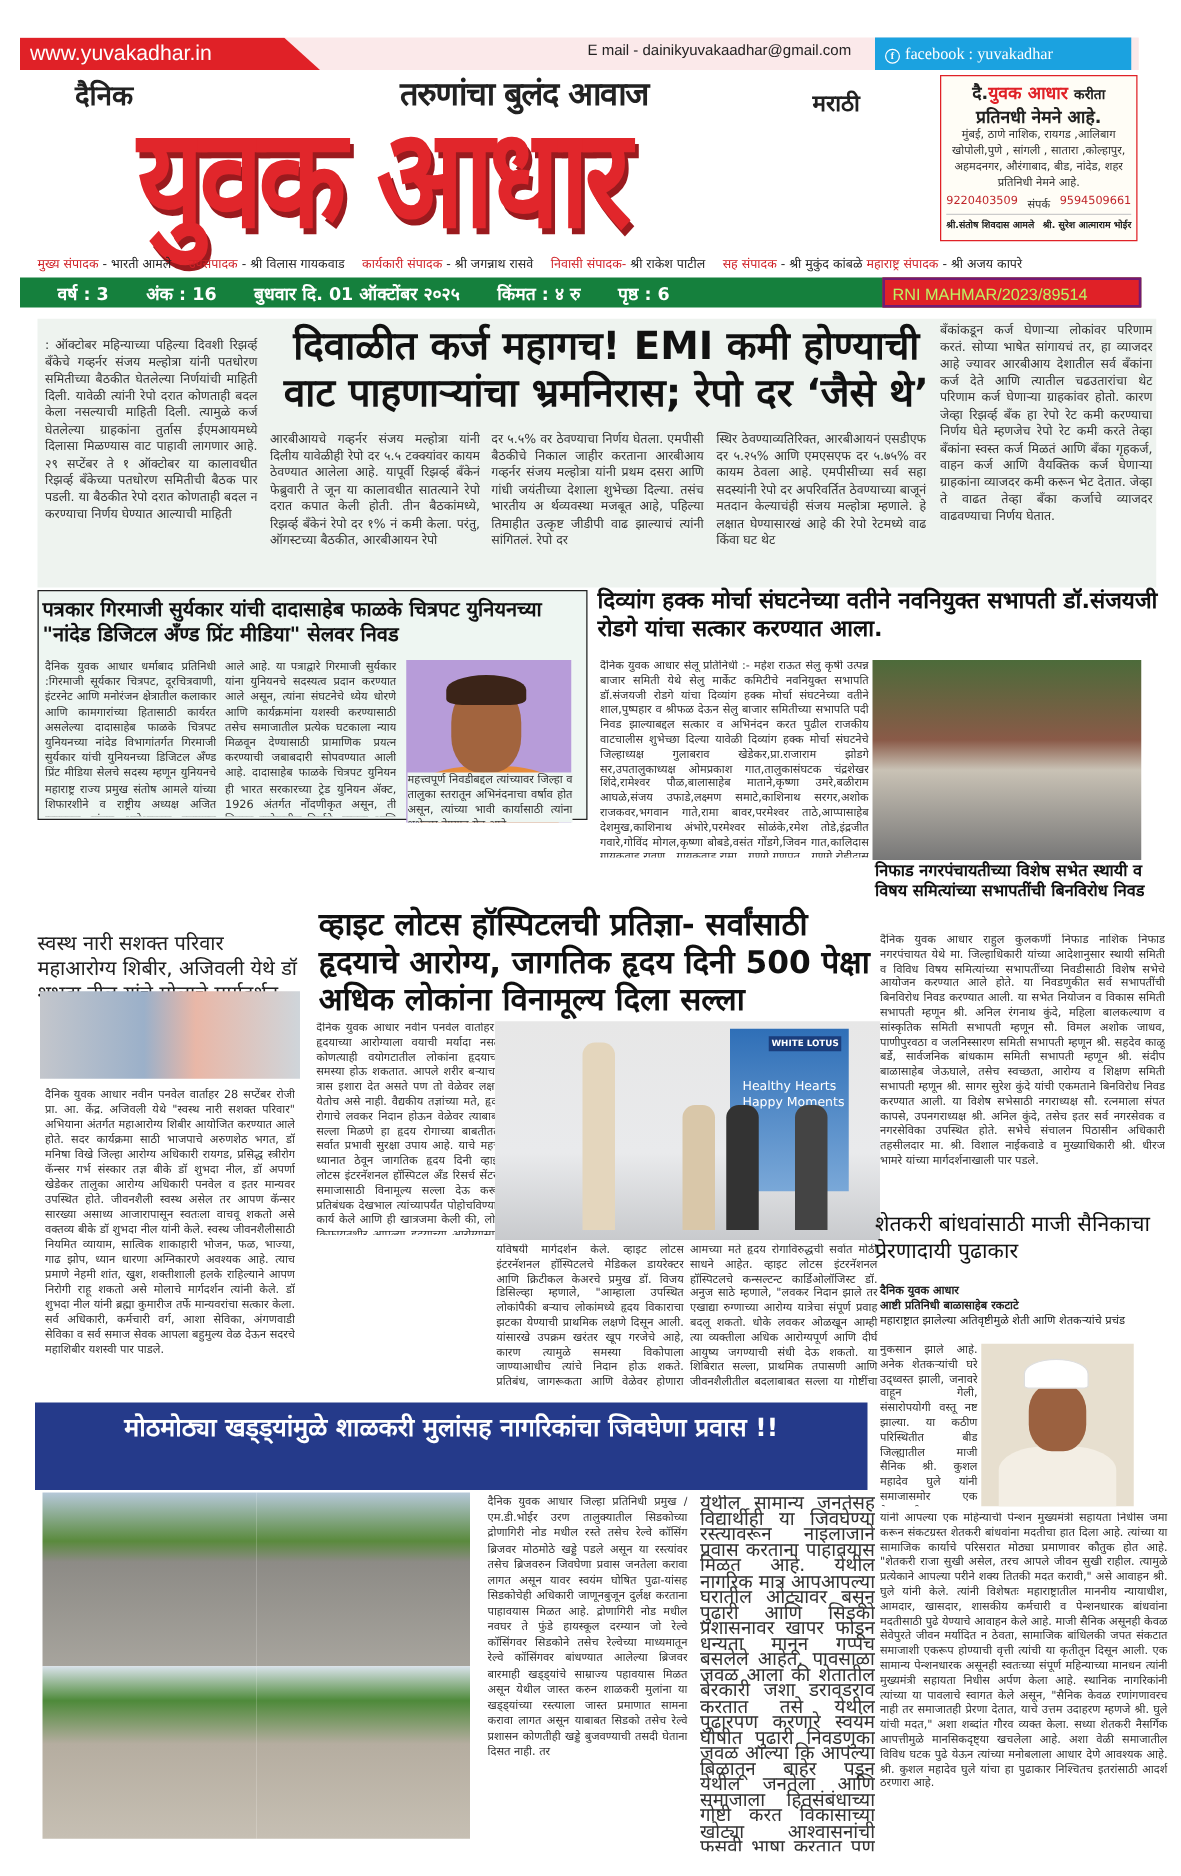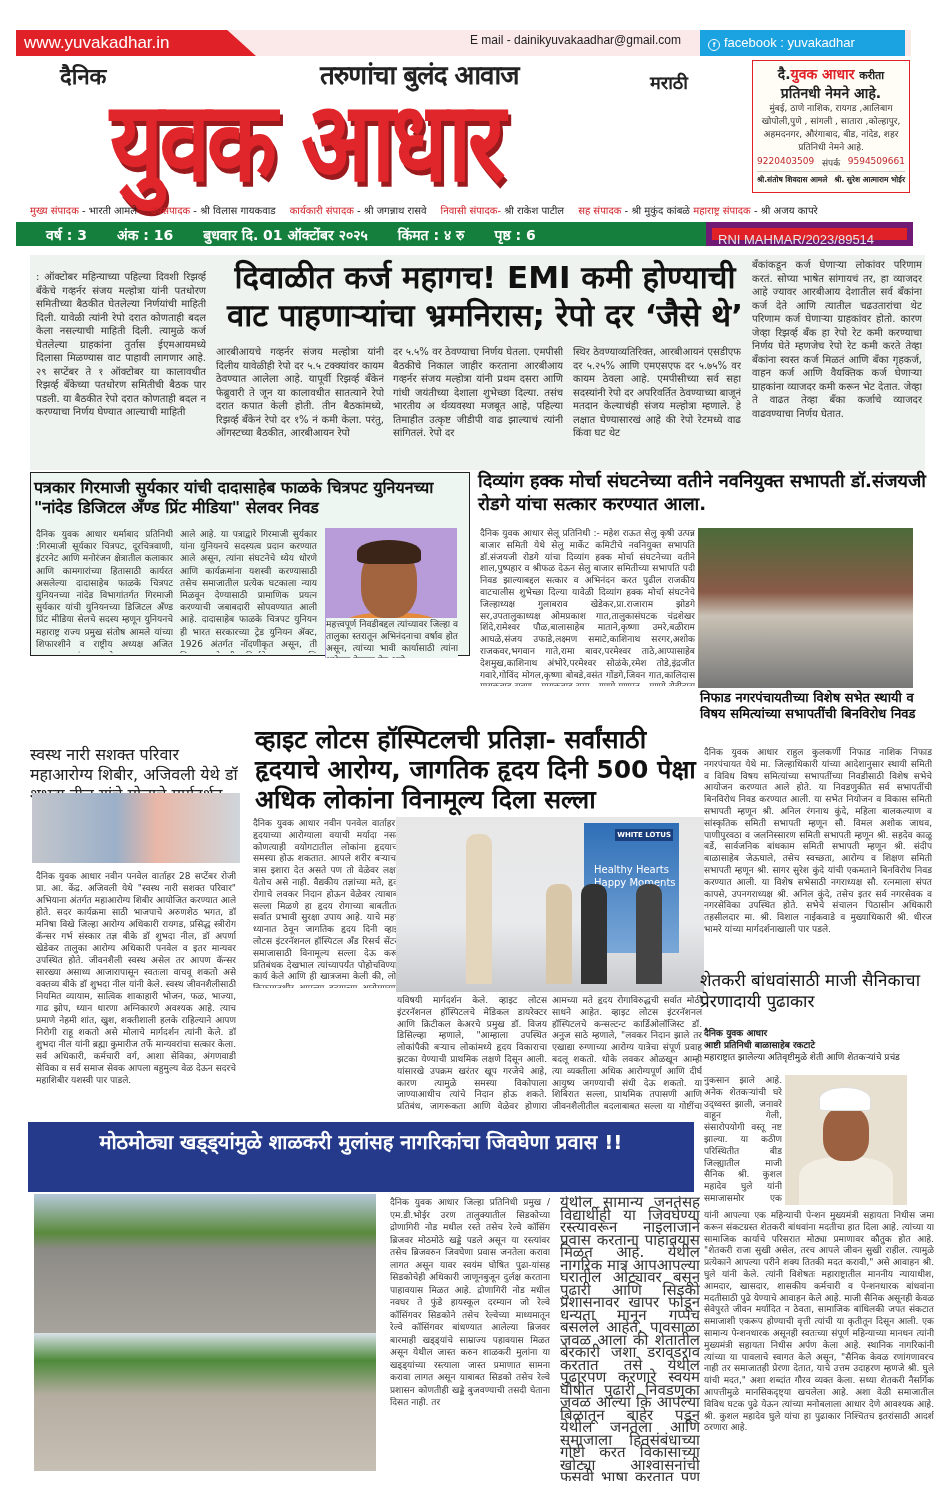--- a/index.html
+++ b/index.html
@@ -2,39 +2,39 @@
 <html><head>
 <meta charset="utf-8">
 <style>
 *{box-sizing:border-box;margin:0;padding:0}
 body{width:945px;height:1501px;background:#fff;font-family:"DejaVu Sans",sans-serif;color:#222;position:relative;overflow:hidden}
 .abs{position:absolute}
 
 #topbar{left:16px;top:30px;width:895px;height:26px;background:#fbe9ea}
 #site{left:16px;top:30px;width:240px;height:26px;background:#e02127;color:#fff;font-family:"Liberation Sans",sans-serif;font-size:17px;padding:3px 8px;clip-path:polygon(0 0,88% 0,100% 100%,0 100%)}
 #email{left:470px;top:33px;font-family:"Liberation Sans",sans-serif;font-size:12px;color:#222}
-#fb{left:700px;top:30px;width:205px;height:26px;background:#1ba2e0;color:#fff;font-family:Liberation Sans, sans-serif;font-size:13px;padding:5px 8px}
+#fb{left:700px;top:30px;width:205px;height:26px;background:#1ba2e0;color:#fff;font-family:Liberation Serif, serif;font-size:13px;padding:5px 8px}
 #fb .ic{display:inline-block;width:12px;height:12px;border:1.5px solid #fff;border-radius:50%;font-size:8px;text-align:center;line-height:9px;margin-right:4px;font-weight:bold}
 #dainik{left:60px;top:60px;font-family:"DejaVu Serif",serif;font-size:22px;font-weight:bold;color:#222}
 #tagline{left:320px;top:56px;font-size:26px;font-weight:bold;color:#222;letter-spacing:-1px}
 #marathi{left:650px;top:70px;font-size:18px;color:#222;font-weight:bold}
 #masthead{left:110px;top:88px;font-size:92px;font-weight:900;color:#e1262b;letter-spacing:-4px;line-height:1;text-shadow:3px 4px 0 #9a1a1e;transform:scaleY(1.2);transform-origin:top left}
 #adbox{left:752px;top:60px;width:158px;height:133px;border:1px solid #e02127;background:#fffdf6;padding:3px 4px;text-align:center}
 #adbox .a1{font-size:14px;font-weight:bold;color:#222}
 #adbox .a1 span{color:#e02127}
 #adbox .a2{font-size:14px;font-weight:bold;color:#222}
 #adbox .a3{font-size:9px;line-height:13px;color:#333}
 #adbox .a4{font-size:9px;color:#c0262b;display:flex;justify-content:space-between;margin-top:2px}
 #adbox .a5{font-size:7.5px;font-weight:bold;display:flex;justify-content:space-between;border-top:1px solid #ccc;margin-top:2px;padding-top:2px}
 #editors{left:30px;top:203px;width:900px;font-size:10px;white-space:nowrap;display:flex;gap:14px}
 #editors .role{color:#d02127}
 #editors .nm{color:#222}
 #infobar{left:16px;top:222px;width:897px;height:24px;background:#15803d;color:#fff;display:flex;align-items:center;font-size:14px;font-weight:bold}
 #infobar span{margin-left:30px}
-#rni{left:706px;top:222px;width:207px;height:24px;background:#e02127;color:#e5e5e5;font-family:"Liberation Sans",sans-serif;font-size:13px;padding:4px 6px;border:6px solid #701a75}
+#rni{left:706px;top:222px;width:207px;height:24px;background:#e02127;color:#bef264;font-family:"Liberation Sans",sans-serif;font-size:13px;padding:4px 6px;border:2px solid #701a75}
 
 .txt{font-size:10px;line-height:13.5px;color:#333;text-align:justify}
 .hd{font-weight:bold;color:#111;line-height:1.25}
 .box{border:1.5px solid #222;background:#eef6f2}
 #art1{left:30px;top:255px;width:895px;height:215px;background:#eef3ef}
 #h1{left:220px;top:258px;width:530px;font-size:31px;line-height:38px;font-weight:bold;color:#111;text-align:center}
 #a1c1{left:36px;top:270px;width:170px}
 #a1c2{left:216px;top:345px;width:168px}
 #a1c3{left:393px;top:345px;width:170px}
 #a1c4{left:573px;top:345px;width:168px}

